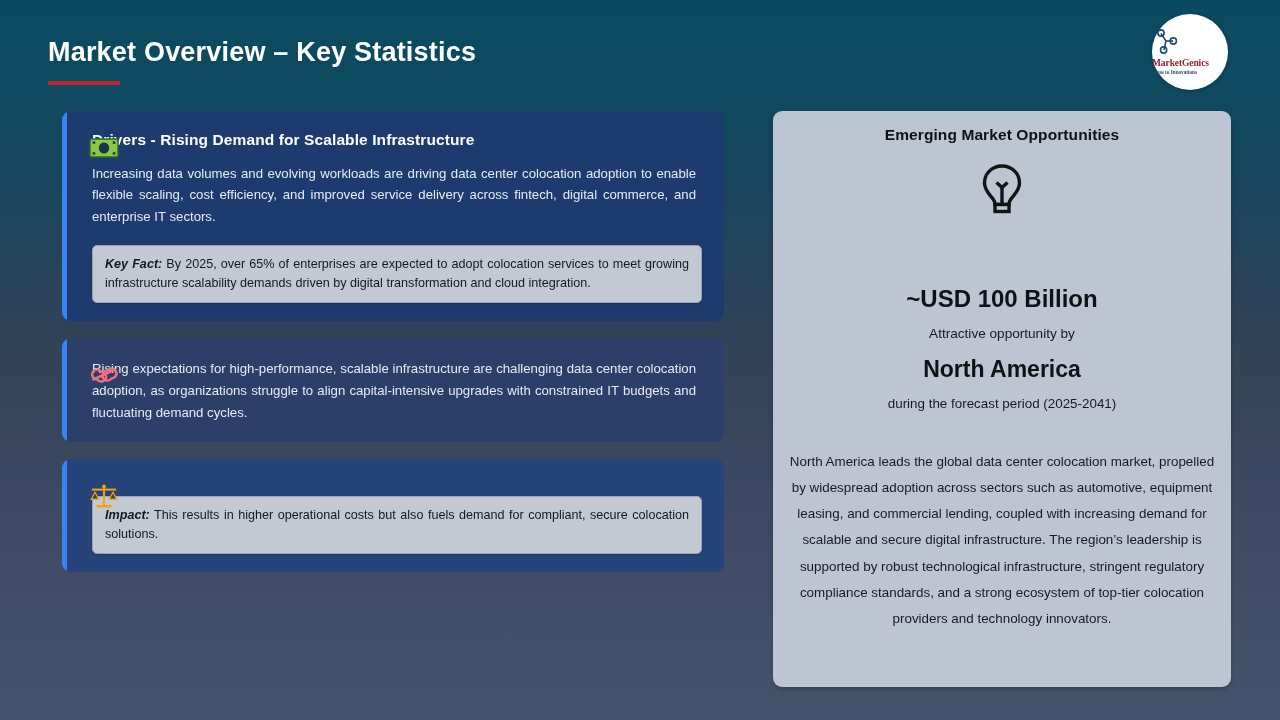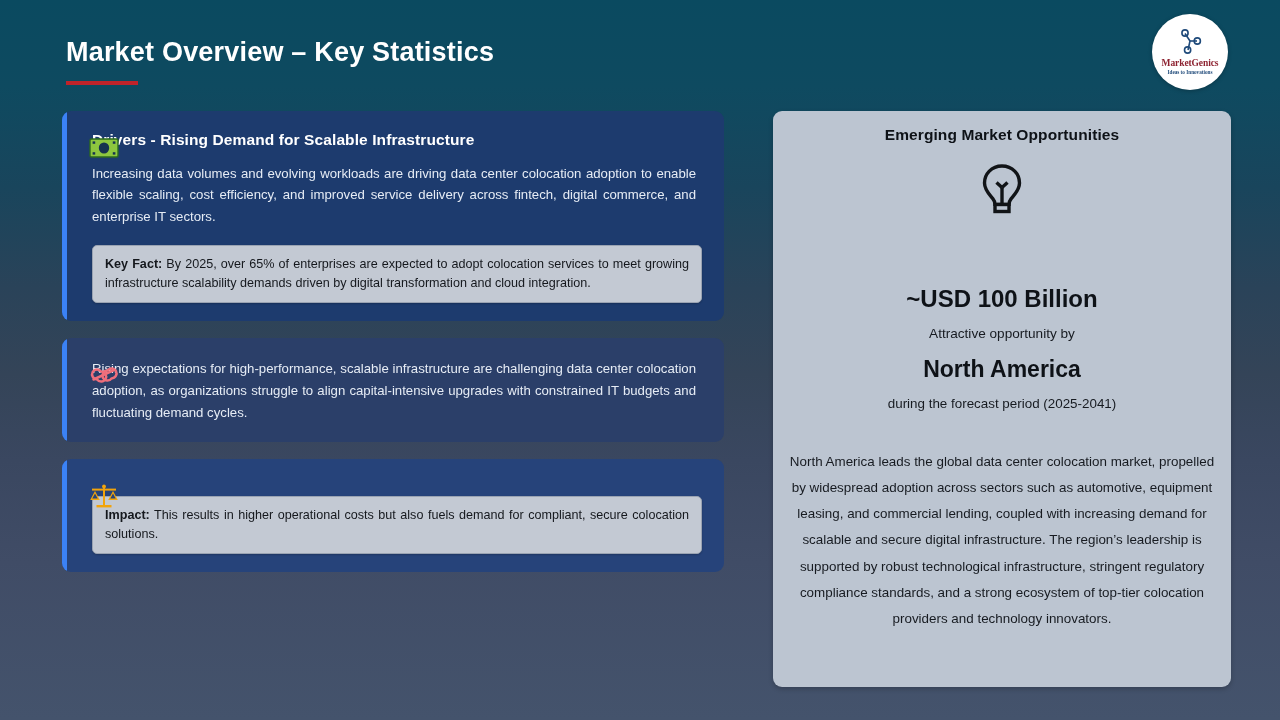--- a/index.html
+++ b/index.html
@@ -20,21 +20,21 @@
         #344458 52%,
         #3a4760 64%,
         #404c66 78%,
         #44536c 100%);
     position: relative;
   }
 
   
   .header {
     position: absolute;
-    left: 66px;
+    left: 48px;
     top: 38px;
     width: 900px;
   }
   .page-title {
     font-size: 27px;
     font-weight: bold;
     color: #ffffff;
     letter-spacing: 0.2px;
     line-height: 1.1;
   }
@@ -49,21 +49,21 @@
   .logo-badge {
     position: absolute;
     right: 52px;
     top: 14px;
     width: 76px;
     height: 76px;
     border-radius: 50%;
     background: #ffffff;
     display: flex;
     flex-direction: column;
-    align-items: center;
+    align-items: flex-start;
     justify-content: center;
     box-shadow: 0 1px 4px rgba(0,0,0,0.25);
   }
   .logo-graphic { margin-bottom: 1px; }
   .logo-name {
     font-family: "Liberation Serif", serif;
     font-size: 9.5px;
     font-weight: bold;
     color: #8d2230;
     line-height: 1;
@@ -132,21 +132,21 @@
     background: #c3c9d3;
     border: 1px solid #9aa3b2;
     border-radius: 5px;
     padding: 9px 12px;
     font-size: 12.6px;
     color: #15181d;
     line-height: 1.52;
     text-align: justify;
     box-shadow: 0 1px 2px rgba(0,0,0,0.2);
   }
-  .callout b { font-weight: bold; }
+  .callout b { font-weight: bold; font-style: italic; }
 
   
   .right-panel {
     position: absolute;
     left: 773px;
     top: 111px;
     width: 458px;
     height: 576px;
     background: #bcc5d1;
     border-radius: 9px;

